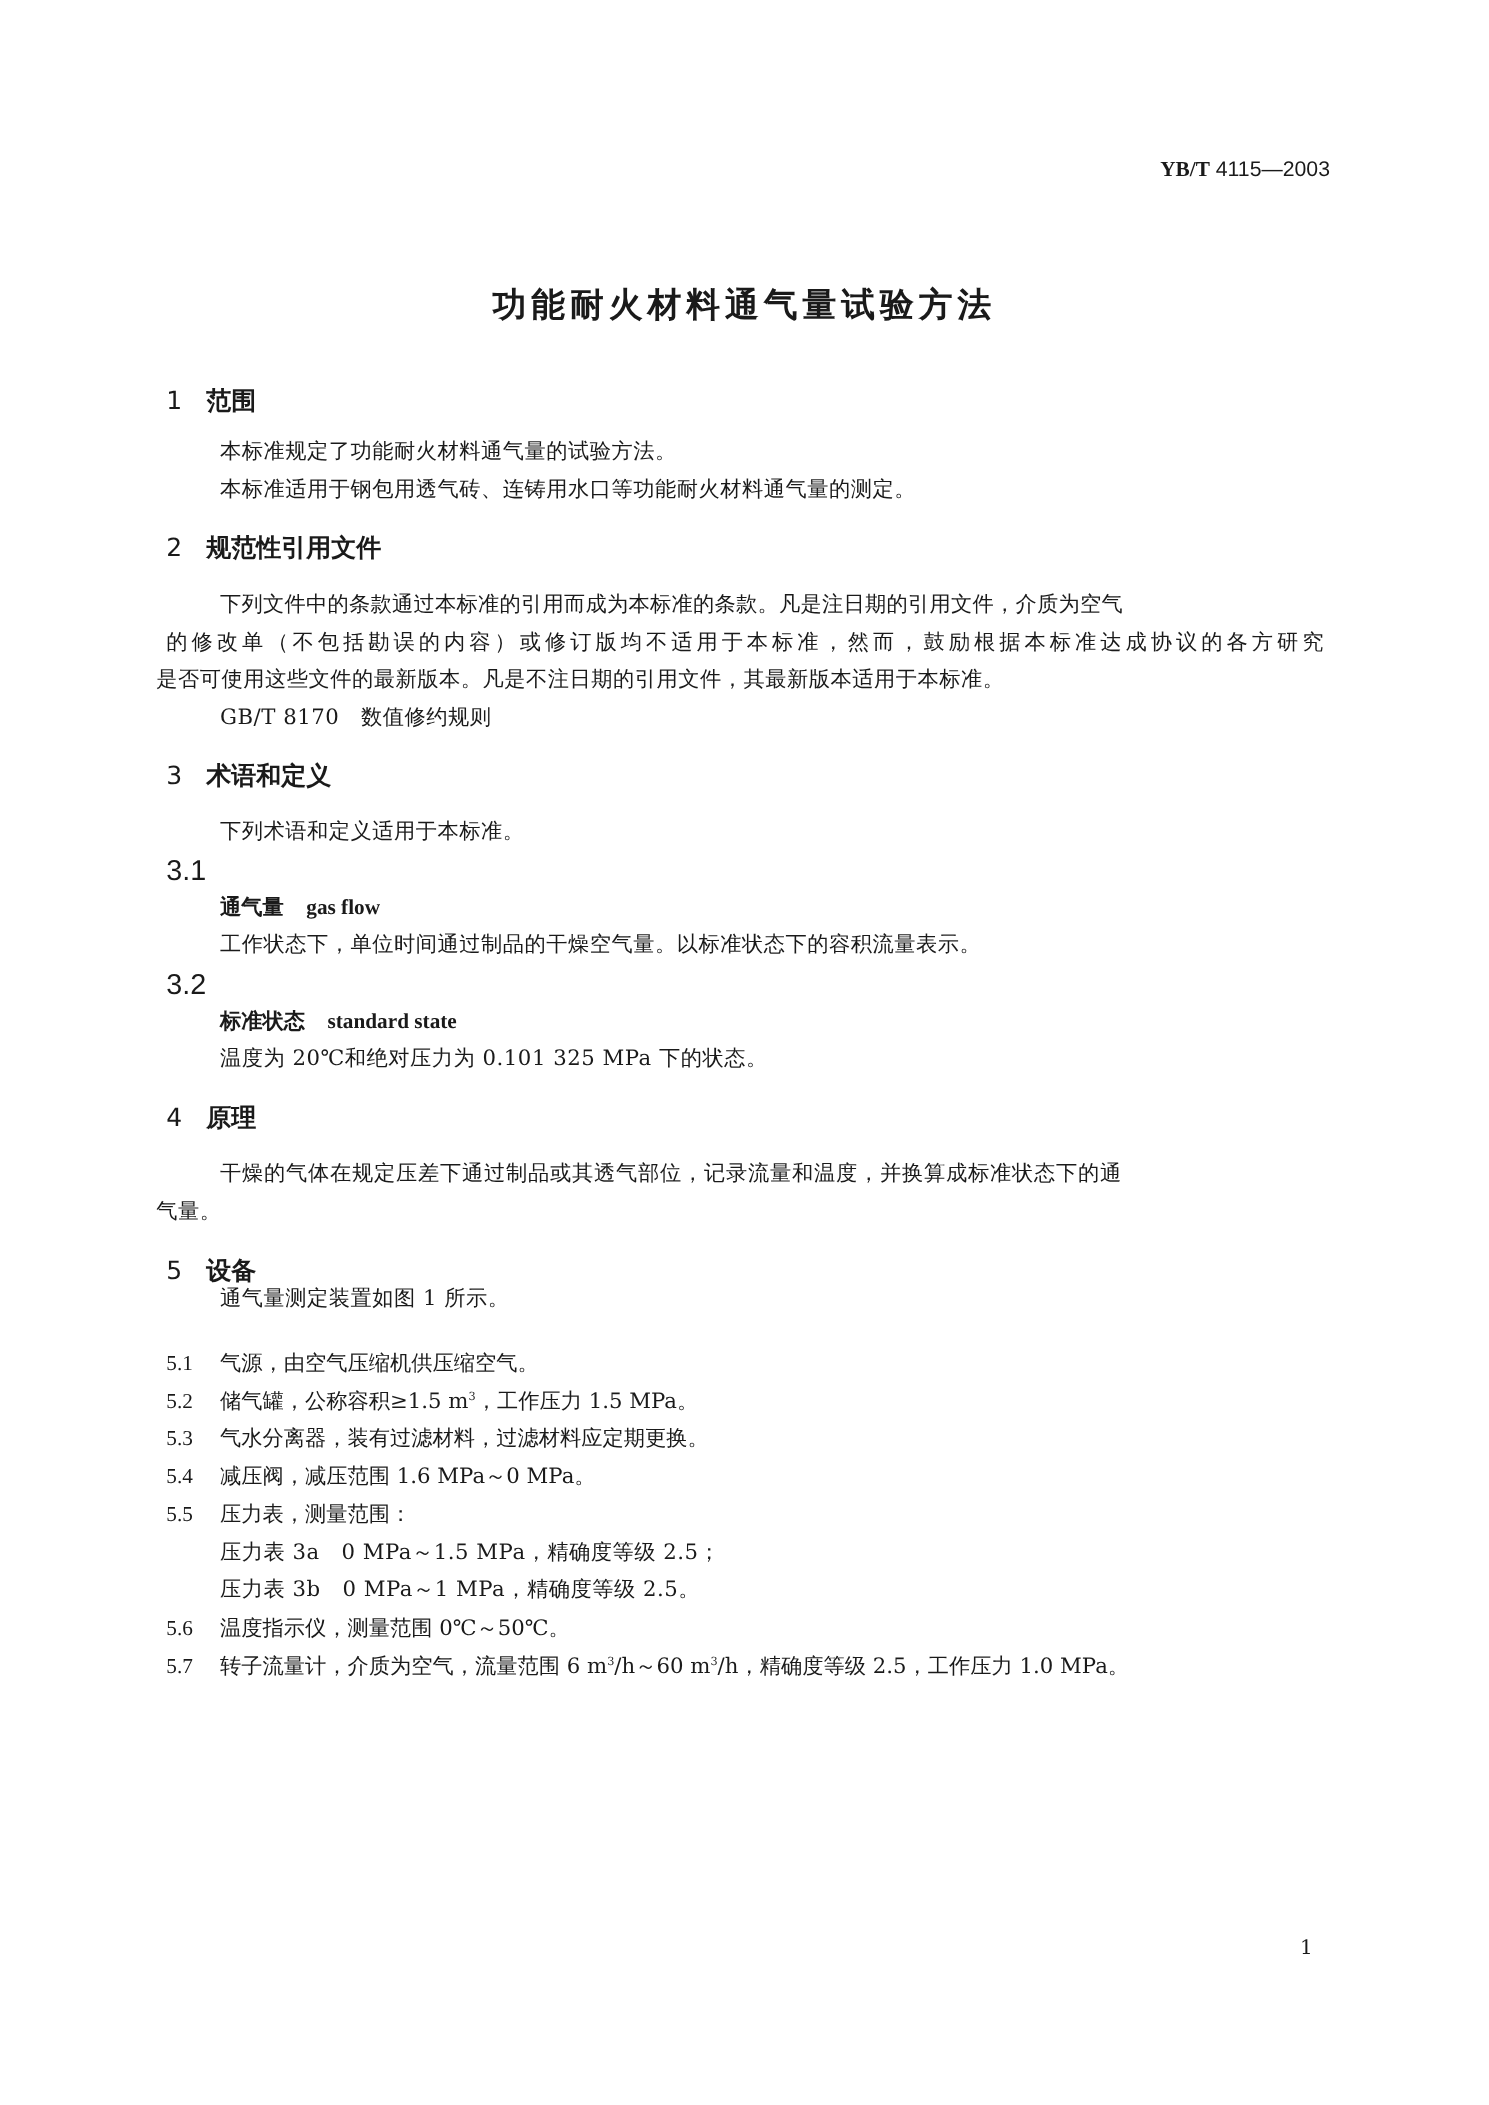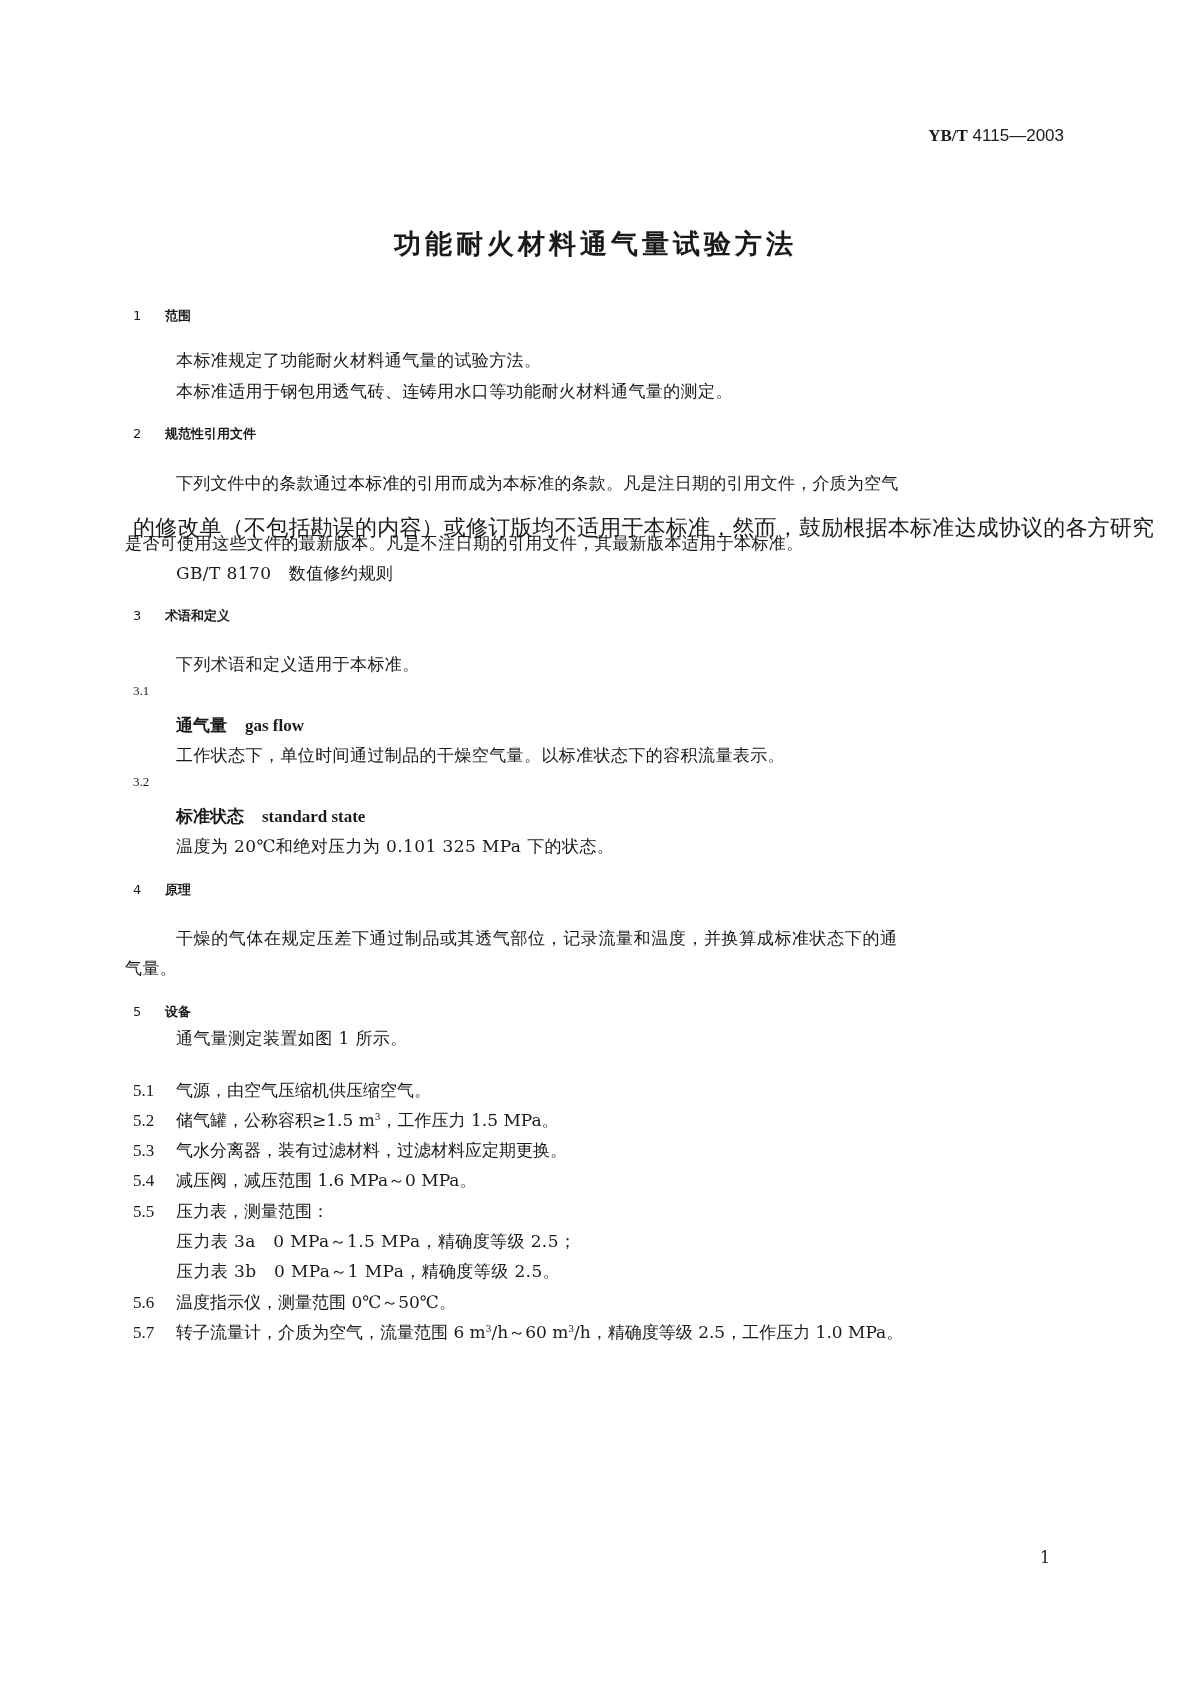--- a/index.html
+++ b/index.html
@@ -5,26 +5,26 @@
   html, body { margin: 0; padding: 0; background: #ffffff; }
   body {
     width: 1191px; height: 1684px; position: relative; overflow: hidden;
     font-family: "DejaVu Serif", "Liberation Serif", serif;
     color: #1a1a1a;
   }
   .abs { position: absolute; white-space: nowrap; }
   .std-code { top: 126px; right: 127px; font-size: 17px; font-family: "Liberation Sans", sans-serif; }
   .std-code b { font-family: "Liberation Serif", serif; font-weight: bold; }
   .title { top: 226px; left: 0; width: 1191px; text-align: center; font-size: 27px; font-weight: bold; letter-spacing: 4px; font-family: "DejaVu Sans", sans-serif; }
-  .h { font-size: 13px; font-weight: bold; font-family: "DejaVu Sans", sans-serif; left: 133px; }
+  .h { font-size: 20px; font-weight: bold; font-family: "DejaVu Sans", sans-serif; left: 133px; }
   .h .num { font-weight: normal; display: inline-block; width: 32px; }
   .p { font-size: 17px; left: 176px; letter-spacing: 0.4px; }
   .p-full { font-size: 17px; left: 125px; letter-spacing: 0.4px; }
-  .p-just { font-size: 22px; left: 133px; width: 926px; text-align: justify; text-align-last: justify; letter-spacing: 0.2px; margin-top: 11px; }
-  .sub-num { font-size: 13px; left: 133px; font-family: Liberation Serif, serif; }
+  .p-just { font-size: 17px; left: 133px; width: 926px; text-align: justify; text-align-last: justify; letter-spacing: 0.2px; }
+  .sub-num { font-size: 23px; left: 133px; font-family: Liberation Sans, sans-serif; }
   .item { font-size: 17px; left: 133px; }
   .item .n { display: inline-block; width: 43px; font-family: Liberation Serif, serif; }
   .term { font-size: 17px; left: 176px; font-weight: bold; font-family: "DejaVu Sans", sans-serif; }
   .term .en { font-family: "Liberation Serif", serif; margin-left: 18px; }
   .page-num { top: 1548px; left: 1040px; font-size: 16px; }
   sup { font-size: 9px; vertical-align: 6px; }
 </style>
 </head>
 <body>
 

